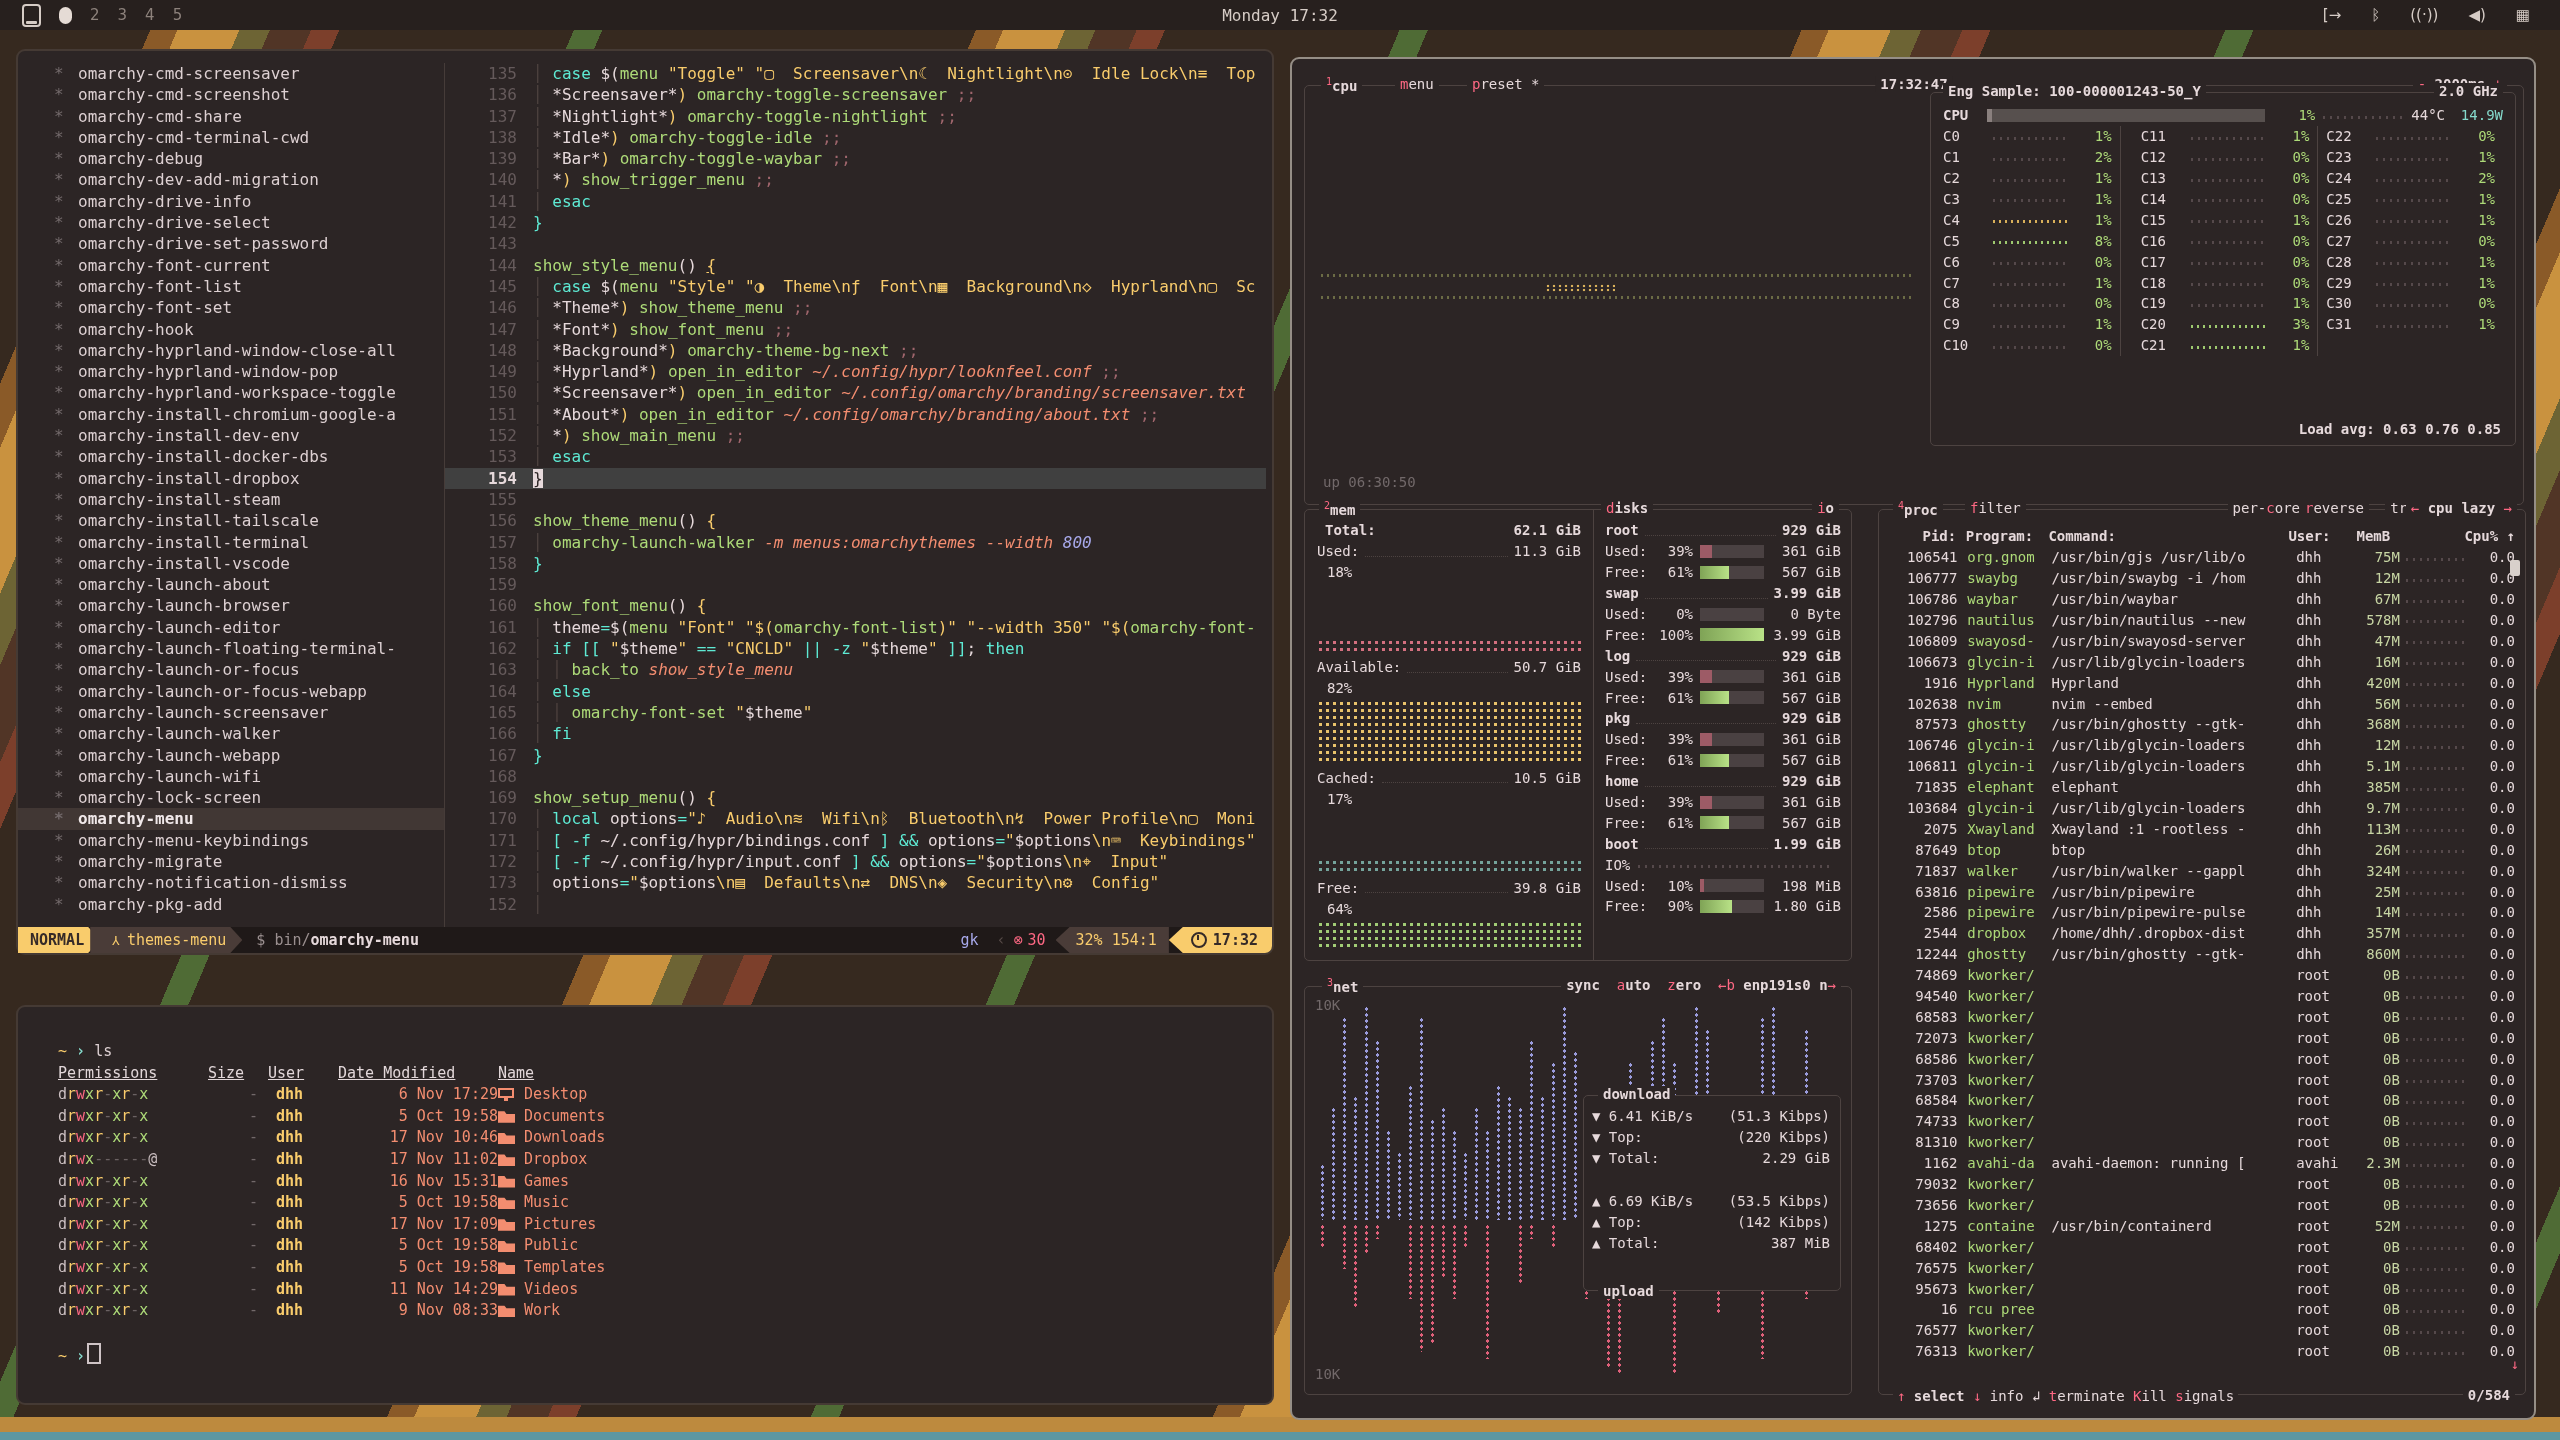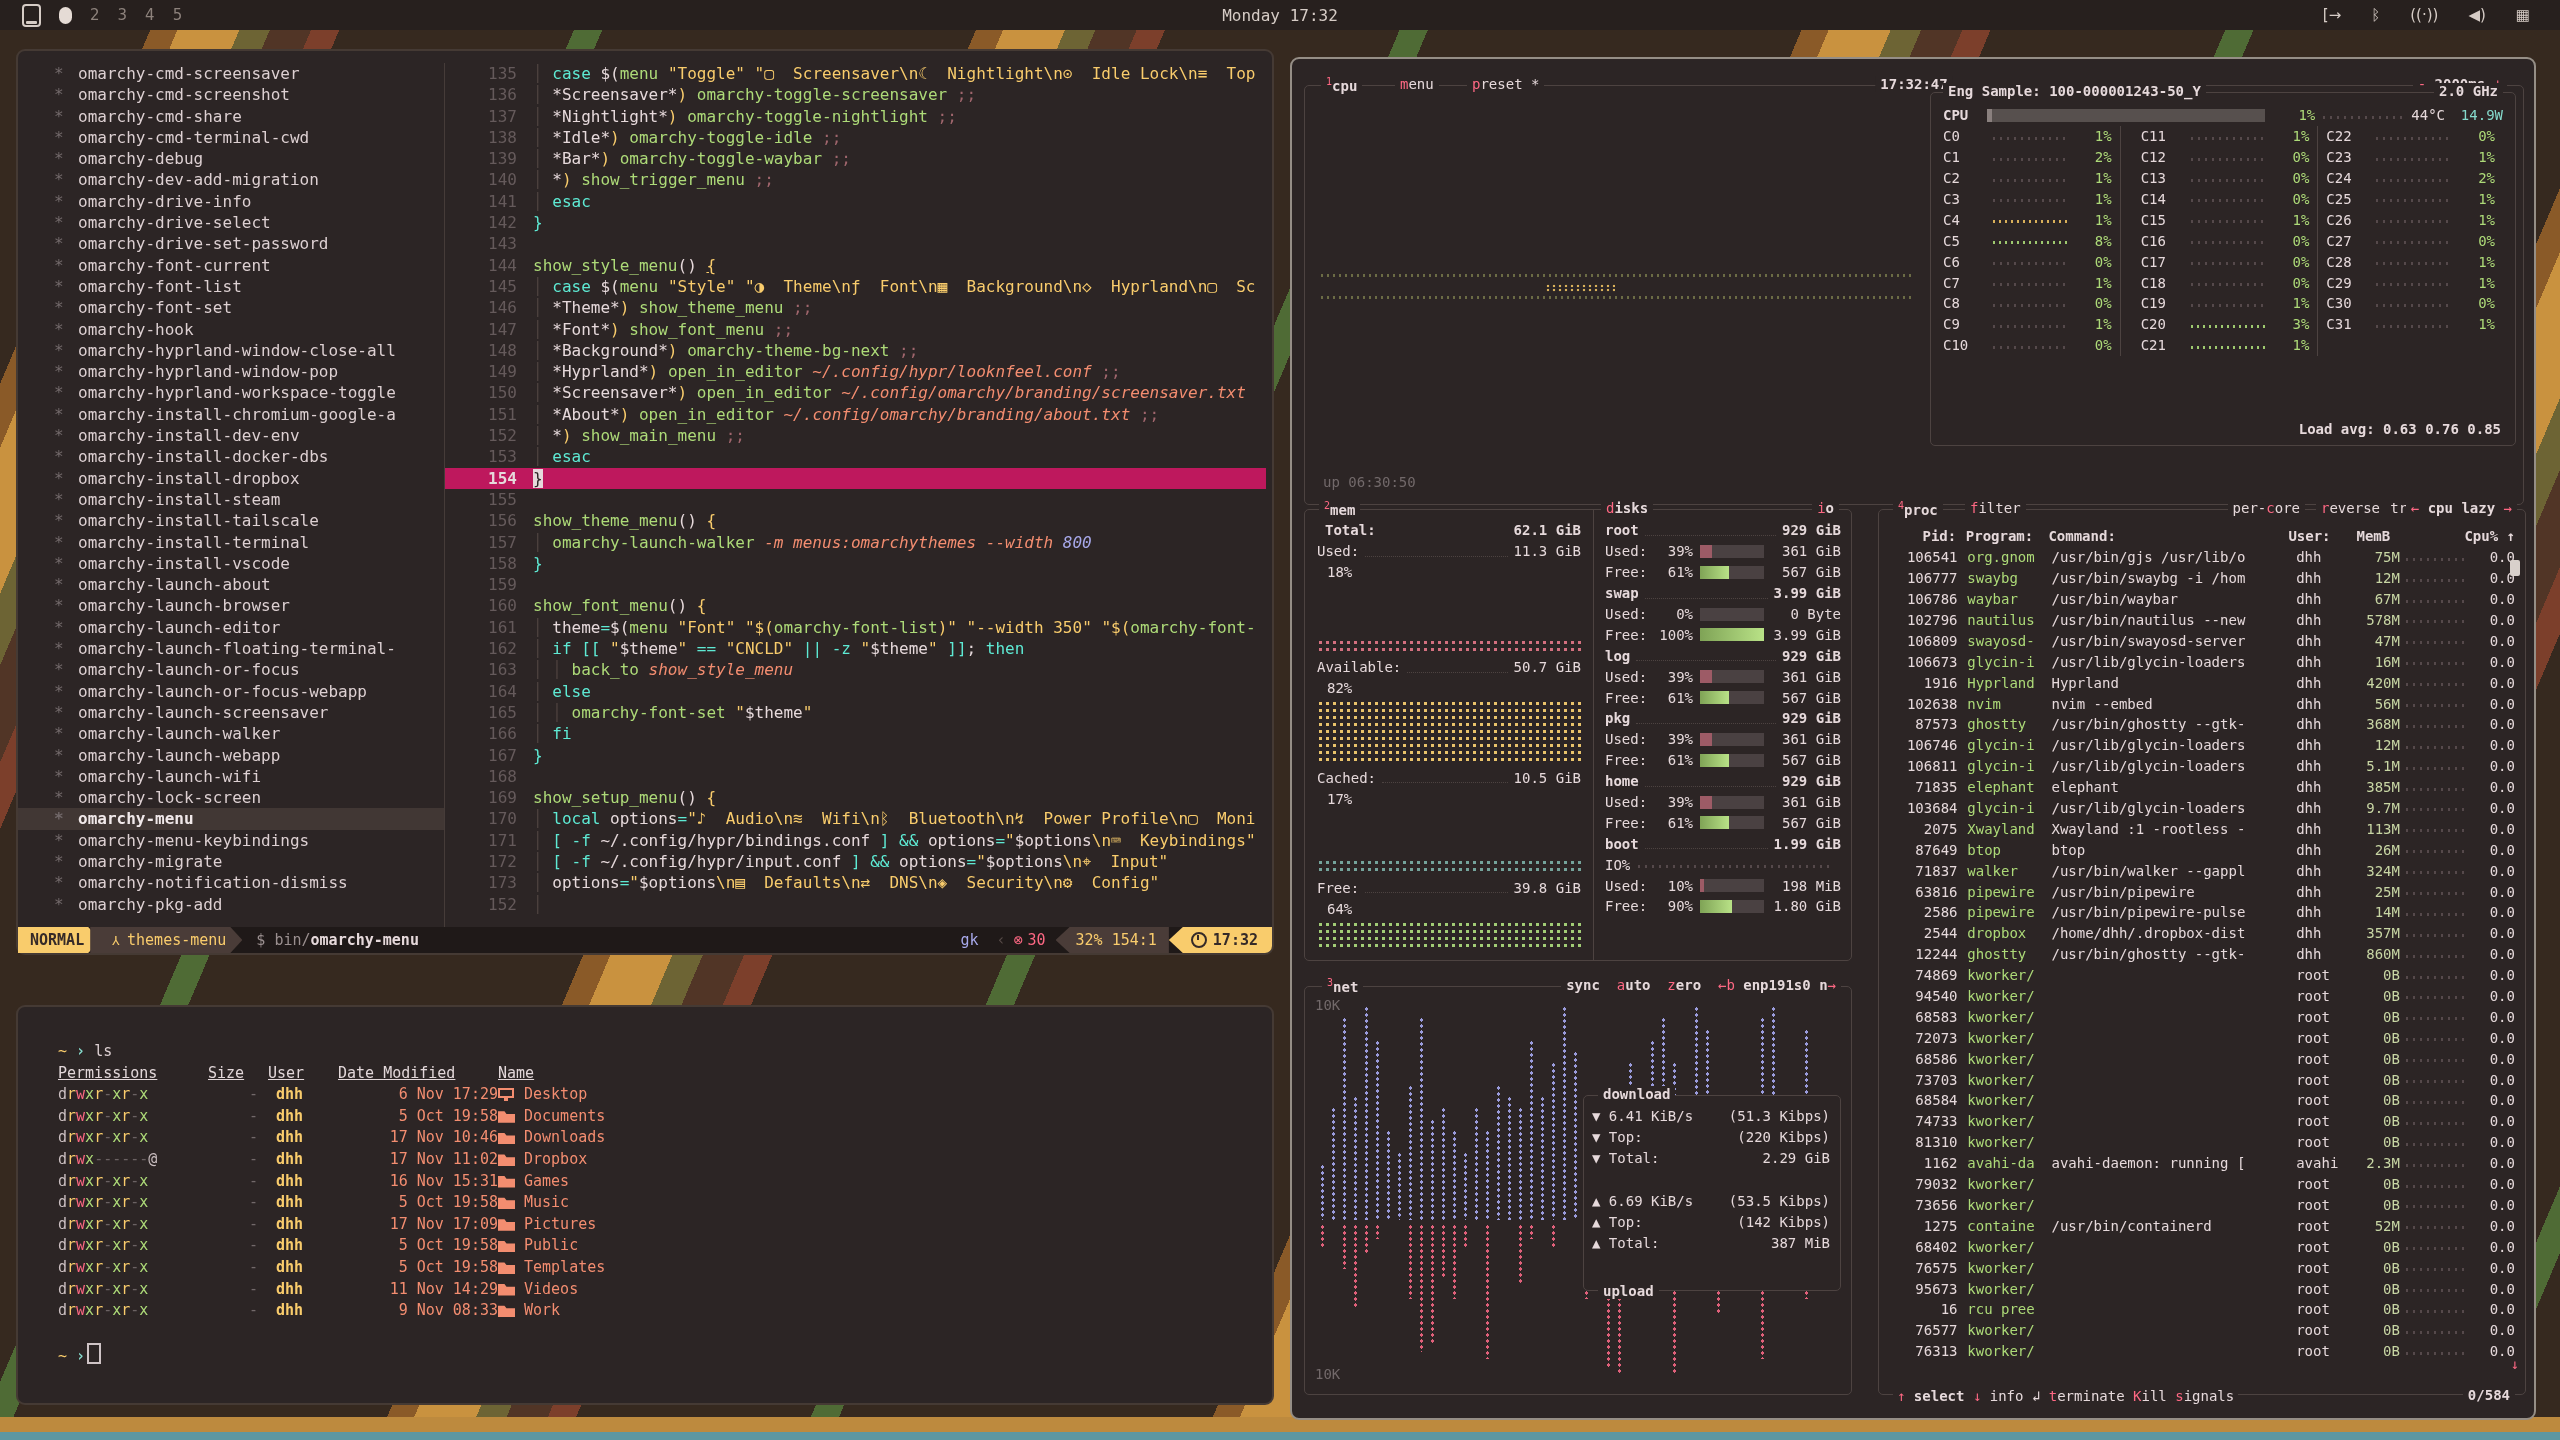--- a/index.html
+++ b/index.html
@@ -30,21 +30,21 @@
   .win.term{left:16px;top:1005px;width:1258px;height:400px;}
   .win.btop{left:1290px;top:57px;width:1246px;height:1363px;border-color:#958e86;font-size:14px;}
 
   
   .oil{position:absolute;left:0;top:12px;width:426px;bottom:26px;overflow:hidden;font-size:16px;line-height:21.3px;color:#ddd0d2;}
   .oil-row{height:21.3px;white-space:pre;padding-left:60px;position:relative;}
   .oil-row .star{position:absolute;left:36px;color:#72696a;}
   .oil-row.active{background:#413734;font-weight:bold;color:#f1e9ea;}
   .codecol{position:absolute;left:426px;top:12px;right:6px;bottom:26px;border-left:1px solid #463c39;overflow:hidden;font-size:16px;line-height:21.3px;}
   .code-row{height:21.3px;white-space:pre;display:flex;}
-  .code-row.hl{background:#be185d;}
+  .code-row.hl{background:#404040;}
   .lnum{flex:0 0 72px;text-align:right;padding-right:16px;color:#655a5b;}
   .code-row.hl .lnum{color:#e6d9db;font-weight:bold;}
   .ctext{white-space:pre;}
   .k{color:#5eead4;} .f{color:#adda78;} .s{color:#f9cc6c;} .w{color:#e6d9db;}
   .o{color:#f38d70;font-style:italic;} .n{color:#a8a9eb;font-style:italic;} .p{color:#a0666d;}
   .g{color:#4e4340;} .u{color:#f9cc6c;text-decoration:underline;}
   .cur{background:#e6d9db;color:#2c2525;}
 
   .statusline{position:absolute;left:0;right:0;bottom:0;height:26px;background:#1f1918;border-radius:0 0 7px 7px;
     display:flex;align-items:center;font-size:15px;color:#9a8f8f;}
@@ -567,21 +567,21 @@
             <div class="brow"><span class="fgc">▲ </span><span class="fgc">Top:</span><span class="fgc" style="flex: 1 1 0%; text-align: right;">(142 Kibps)</span></div>
             <div class="brow"><span class="fgc">▲ </span><span class="fgc">Total:</span><span class="fgc" style="flex: 1 1 0%; text-align: right;">387 MiB</span></div>
           </div>
       </div>
     </div>
 
     <div class="bbox" id="procbox" style="left:586px;top:450px;width:648px;height:886px;">
       <span class="btab" style="left:14px;"><sup>4</sup><b>proc</b></span>
       <span class="btab" style="left:86px;"><span class="red">f</span><span>ilter</span></span>
       <span class="btab" style="right:220px;"><span>per-</span><span class="red">c</span><span>ore</span></span>
-      <span class="btab" style="right:140px;"><span class="red">r</span><span>everse</span></span>
+      <span class="btab" style="right:156px;"><span class="red">r</span><span>everse</span></span>
       <span class="btab" style="right:96px;"><span>tre</span><span class="red">e</span></span>
       <span class="btab" style="right:8px;"><span class="red">←</span><b> cpu lazy </b><span class="red">→</span></span>
       <div id="prochead" class="brow" style="padding:0 10px;margin-top:16px;font-weight:bold;color:#e6d9db;"><span style="width: 70px; text-align: right;">Pid:</span><span style="width: 10px;"></span><span style="width: 86px;">Program:</span><span style="width: 250px;">Command:</span><span style="width: 58px;">User:</span><span style="width: 48px; text-align: right;">MemB</span><span style="width: 72px;"></span><span style="width: 58px; text-align: right;">Cpu% ↑</span></div>
       <div id="procrows">
           <div class="brow" style="padding: 0px 10px;"><span class="fgc" style="width: 70px; overflow: hidden; text-align: right;">106541</span><span style="width: 10px;"></span><span class="grn" style="width: 86px; overflow: hidden;">org.gnom</span><span class="fgc" style="width: 250px; overflow: hidden;">/usr/bin/gjs /usr/lib/o</span><span class="fgc" style="width: 58px; overflow: hidden;">dhh</span><span class="memc" style="width: 48px; overflow: hidden; text-align: right;">75M</span><span class="leader" style="flex: 0 0 60px; margin: 0px 6px 7px; align-self: flex-end; height: 3px;"></span><span class="fgc" style="width: 44px; overflow: hidden; text-align: right;">0.0</span></div>
           <div class="brow" style="padding: 0px 10px;"><span class="fgc" style="width: 70px; overflow: hidden; text-align: right;">106777</span><span style="width: 10px;"></span><span class="grn" style="width: 86px; overflow: hidden;">swaybg</span><span class="fgc" style="width: 250px; overflow: hidden;">/usr/bin/swaybg -i /hom</span><span class="fgc" style="width: 58px; overflow: hidden;">dhh</span><span class="memc" style="width: 48px; overflow: hidden; text-align: right;">12M</span><span class="leader" style="flex: 0 0 60px; margin: 0px 6px 7px; align-self: flex-end; height: 3px;"></span><span class="fgc" style="width: 44px; overflow: hidden; text-align: right;">0.0</span></div>
           <div class="brow" style="padding: 0px 10px;"><span class="fgc" style="width: 70px; overflow: hidden; text-align: right;">106786</span><span style="width: 10px;"></span><span class="grn" style="width: 86px; overflow: hidden;">waybar</span><span class="fgc" style="width: 250px; overflow: hidden;">/usr/bin/waybar</span><span class="fgc" style="width: 58px; overflow: hidden;">dhh</span><span class="memc" style="width: 48px; overflow: hidden; text-align: right;">67M</span><span class="leader" style="flex: 0 0 60px; margin: 0px 6px 7px; align-self: flex-end; height: 3px;"></span><span class="fgc" style="width: 44px; overflow: hidden; text-align: right;">0.0</span></div>
           <div class="brow" style="padding: 0px 10px;"><span class="fgc" style="width: 70px; overflow: hidden; text-align: right;">102796</span><span style="width: 10px;"></span><span class="grn" style="width: 86px; overflow: hidden;">nautilus</span><span class="fgc" style="width: 250px; overflow: hidden;">/usr/bin/nautilus --new</span><span class="fgc" style="width: 58px; overflow: hidden;">dhh</span><span class="memc" style="width: 48px; overflow: hidden; text-align: right;">578M</span><span class="leader" style="flex: 0 0 60px; margin: 0px 6px 7px; align-self: flex-end; height: 3px;"></span><span class="fgc" style="width: 44px; overflow: hidden; text-align: right;">0.0</span></div>
           <div class="brow" style="padding: 0px 10px;"><span class="fgc" style="width: 70px; overflow: hidden; text-align: right;">106809</span><span style="width: 10px;"></span><span class="grn" style="width: 86px; overflow: hidden;">swayosd-</span><span class="fgc" style="width: 250px; overflow: hidden;">/usr/bin/swayosd-server</span><span class="fgc" style="width: 58px; overflow: hidden;">dhh</span><span class="memc" style="width: 48px; overflow: hidden; text-align: right;">47M</span><span class="leader" style="flex: 0 0 60px; margin: 0px 6px 7px; align-self: flex-end; height: 3px;"></span><span class="fgc" style="width: 44px; overflow: hidden; text-align: right;">0.0</span></div>
           <div class="brow" style="padding: 0px 10px;"><span class="fgc" style="width: 70px; overflow: hidden; text-align: right;">106673</span><span style="width: 10px;"></span><span class="grn" style="width: 86px; overflow: hidden;">glycin-i</span><span class="fgc" style="width: 250px; overflow: hidden;">/usr/lib/glycin-loaders</span><span class="fgc" style="width: 58px; overflow: hidden;">dhh</span><span class="memc" style="width: 48px; overflow: hidden; text-align: right;">16M</span><span class="leader" style="flex: 0 0 60px; margin: 0px 6px 7px; align-self: flex-end; height: 3px;"></span><span class="fgc" style="width: 44px; overflow: hidden; text-align: right;">0.0</span></div>

